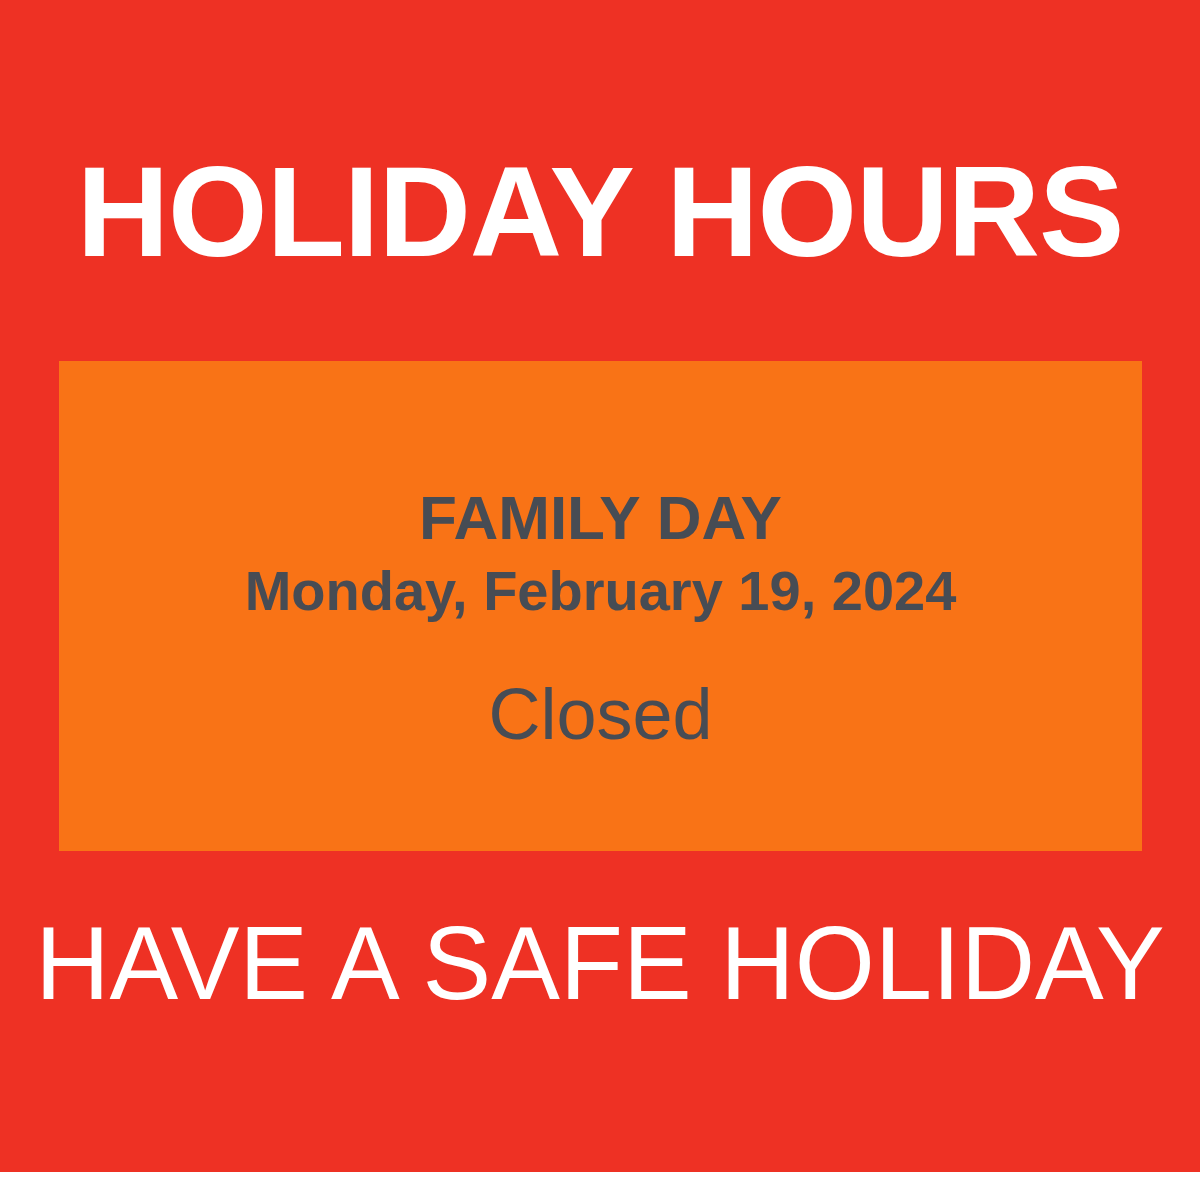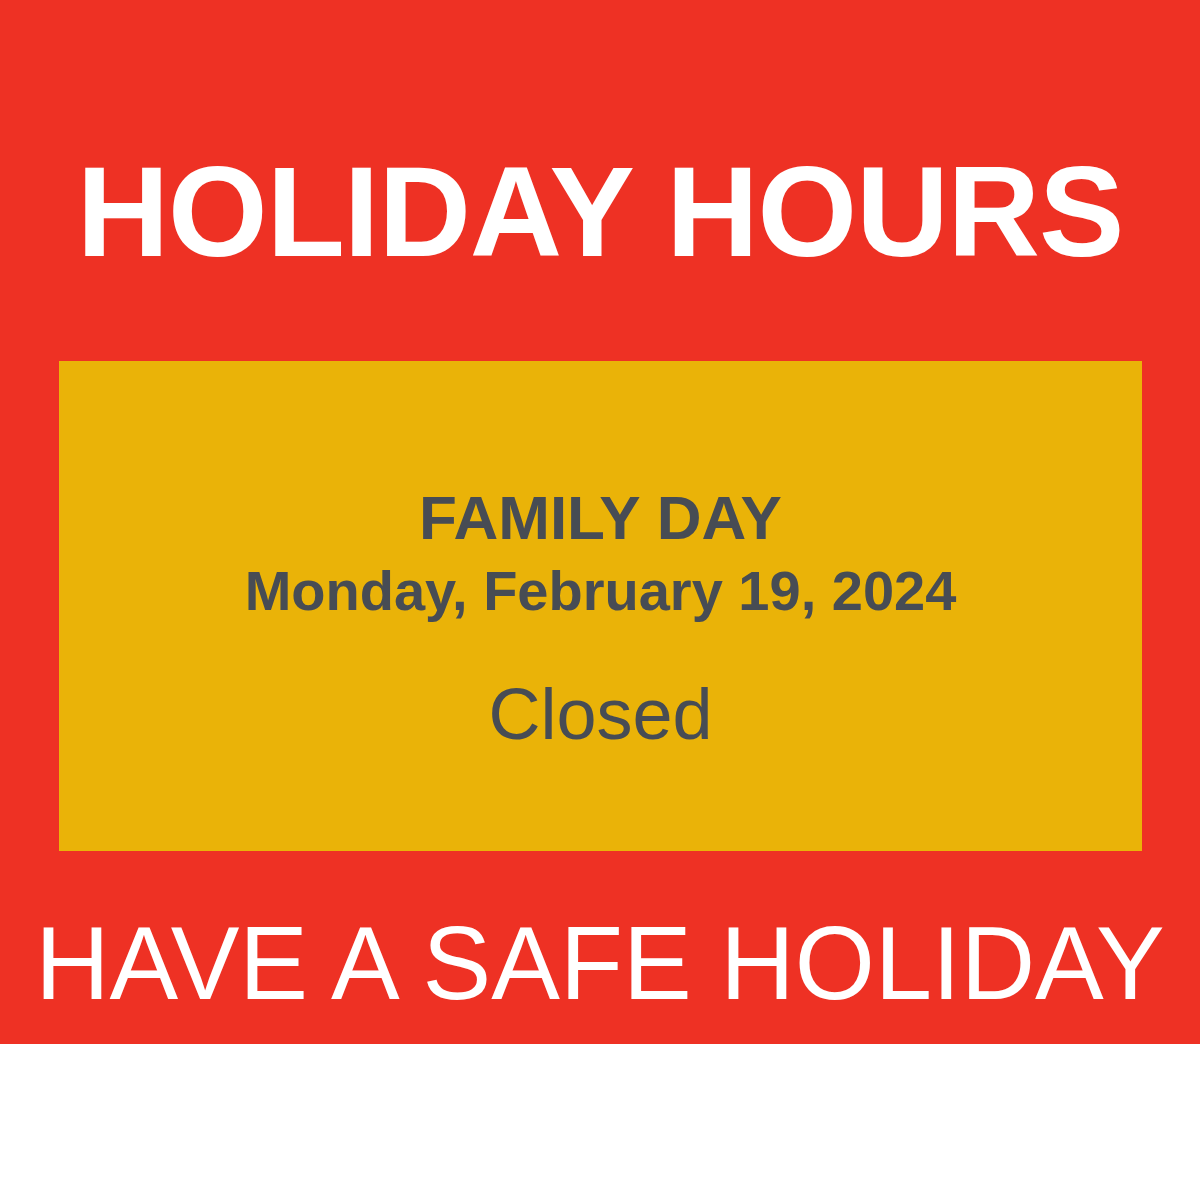--- a/index.html
+++ b/index.html
@@ -5,21 +5,21 @@
 <style>
   html, body {
     margin: 0;
     padding: 0;
     background: #ffffff;
   }
 
   .poster {
     position: relative;
     width: 1200px;
-    height: 1044px;
+    height: 1172px;
     background: #ee3124;
     overflow: hidden;
     font-family: "Liberation Sans", sans-serif;
     -webkit-font-smoothing: antialiased;
   }
 
   
   .headline {
     position: absolute;
     left: 0;
@@ -35,21 +35,21 @@
     white-space: nowrap;
   }
 
   
   .notice-card {
     position: absolute;
     left: 59px;
     top: 361px;
     width: 1083px;
     height: 490px;
-    background: #eab308;
+    background: #f97316;
     box-sizing: border-box;
     display: flex;
     flex-direction: column;
     align-items: center;
     justify-content: flex-start;
   }
 
   .holiday-name {
     margin-top: 122px;
     color: #474c54;

